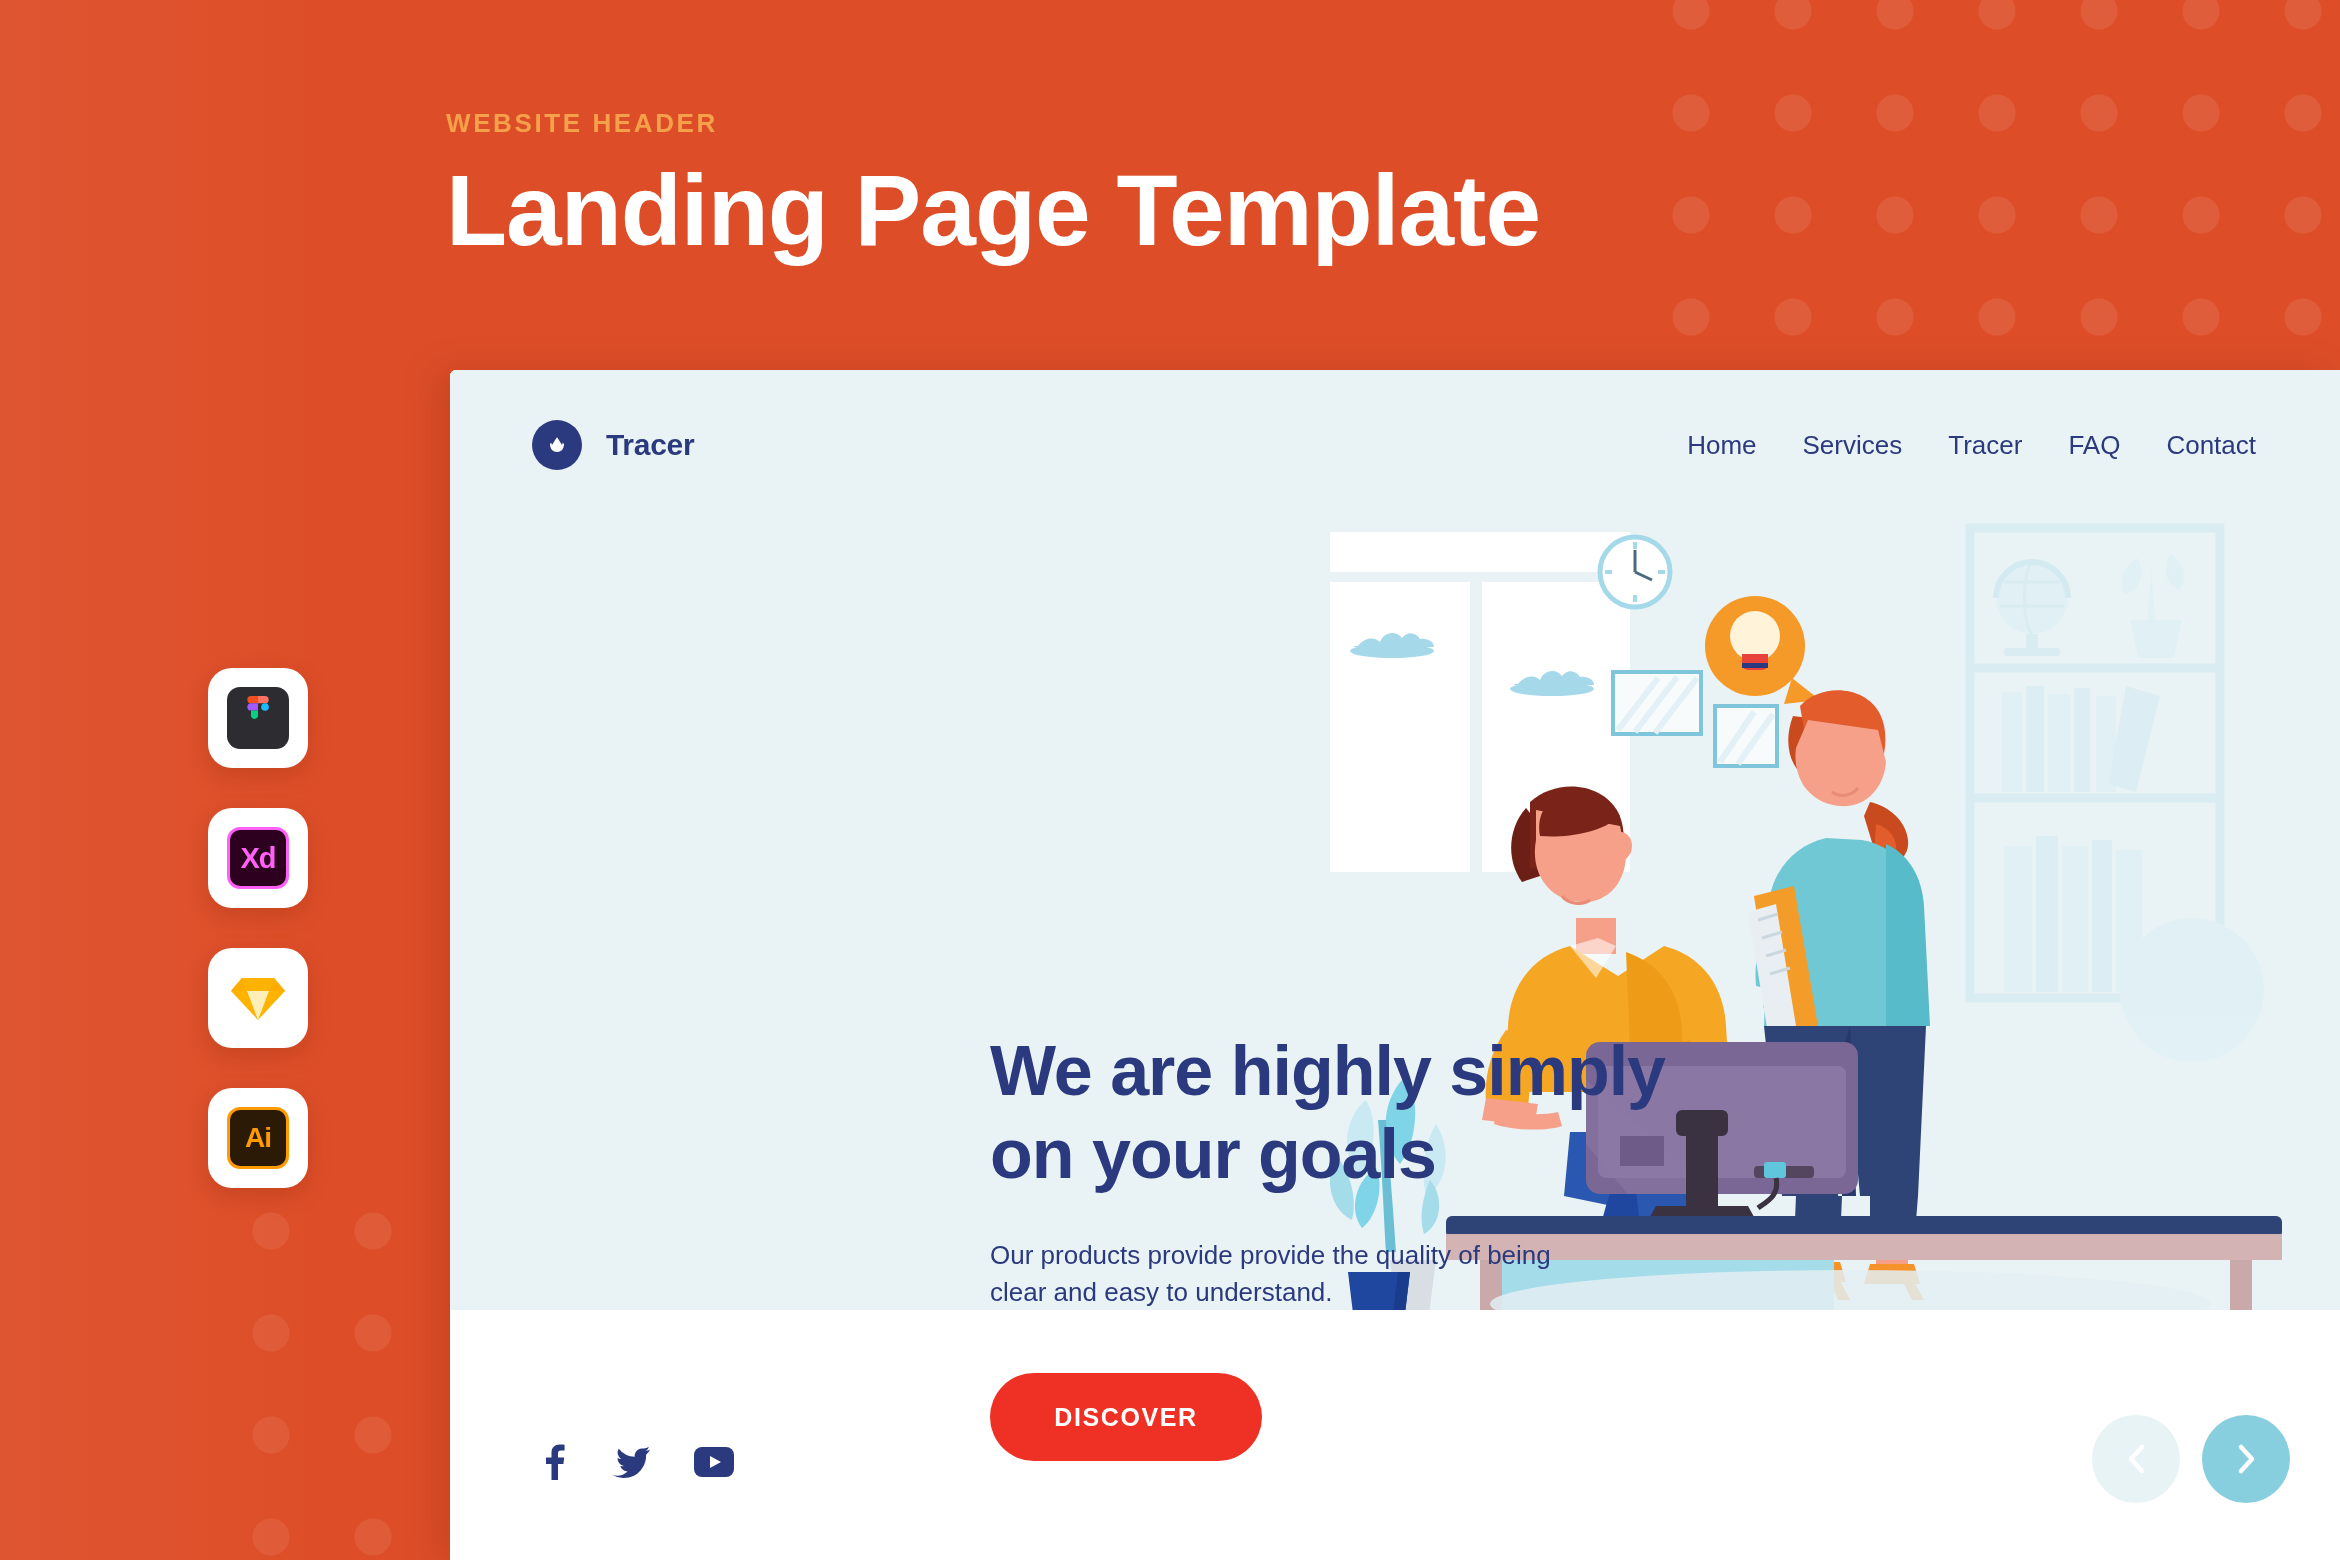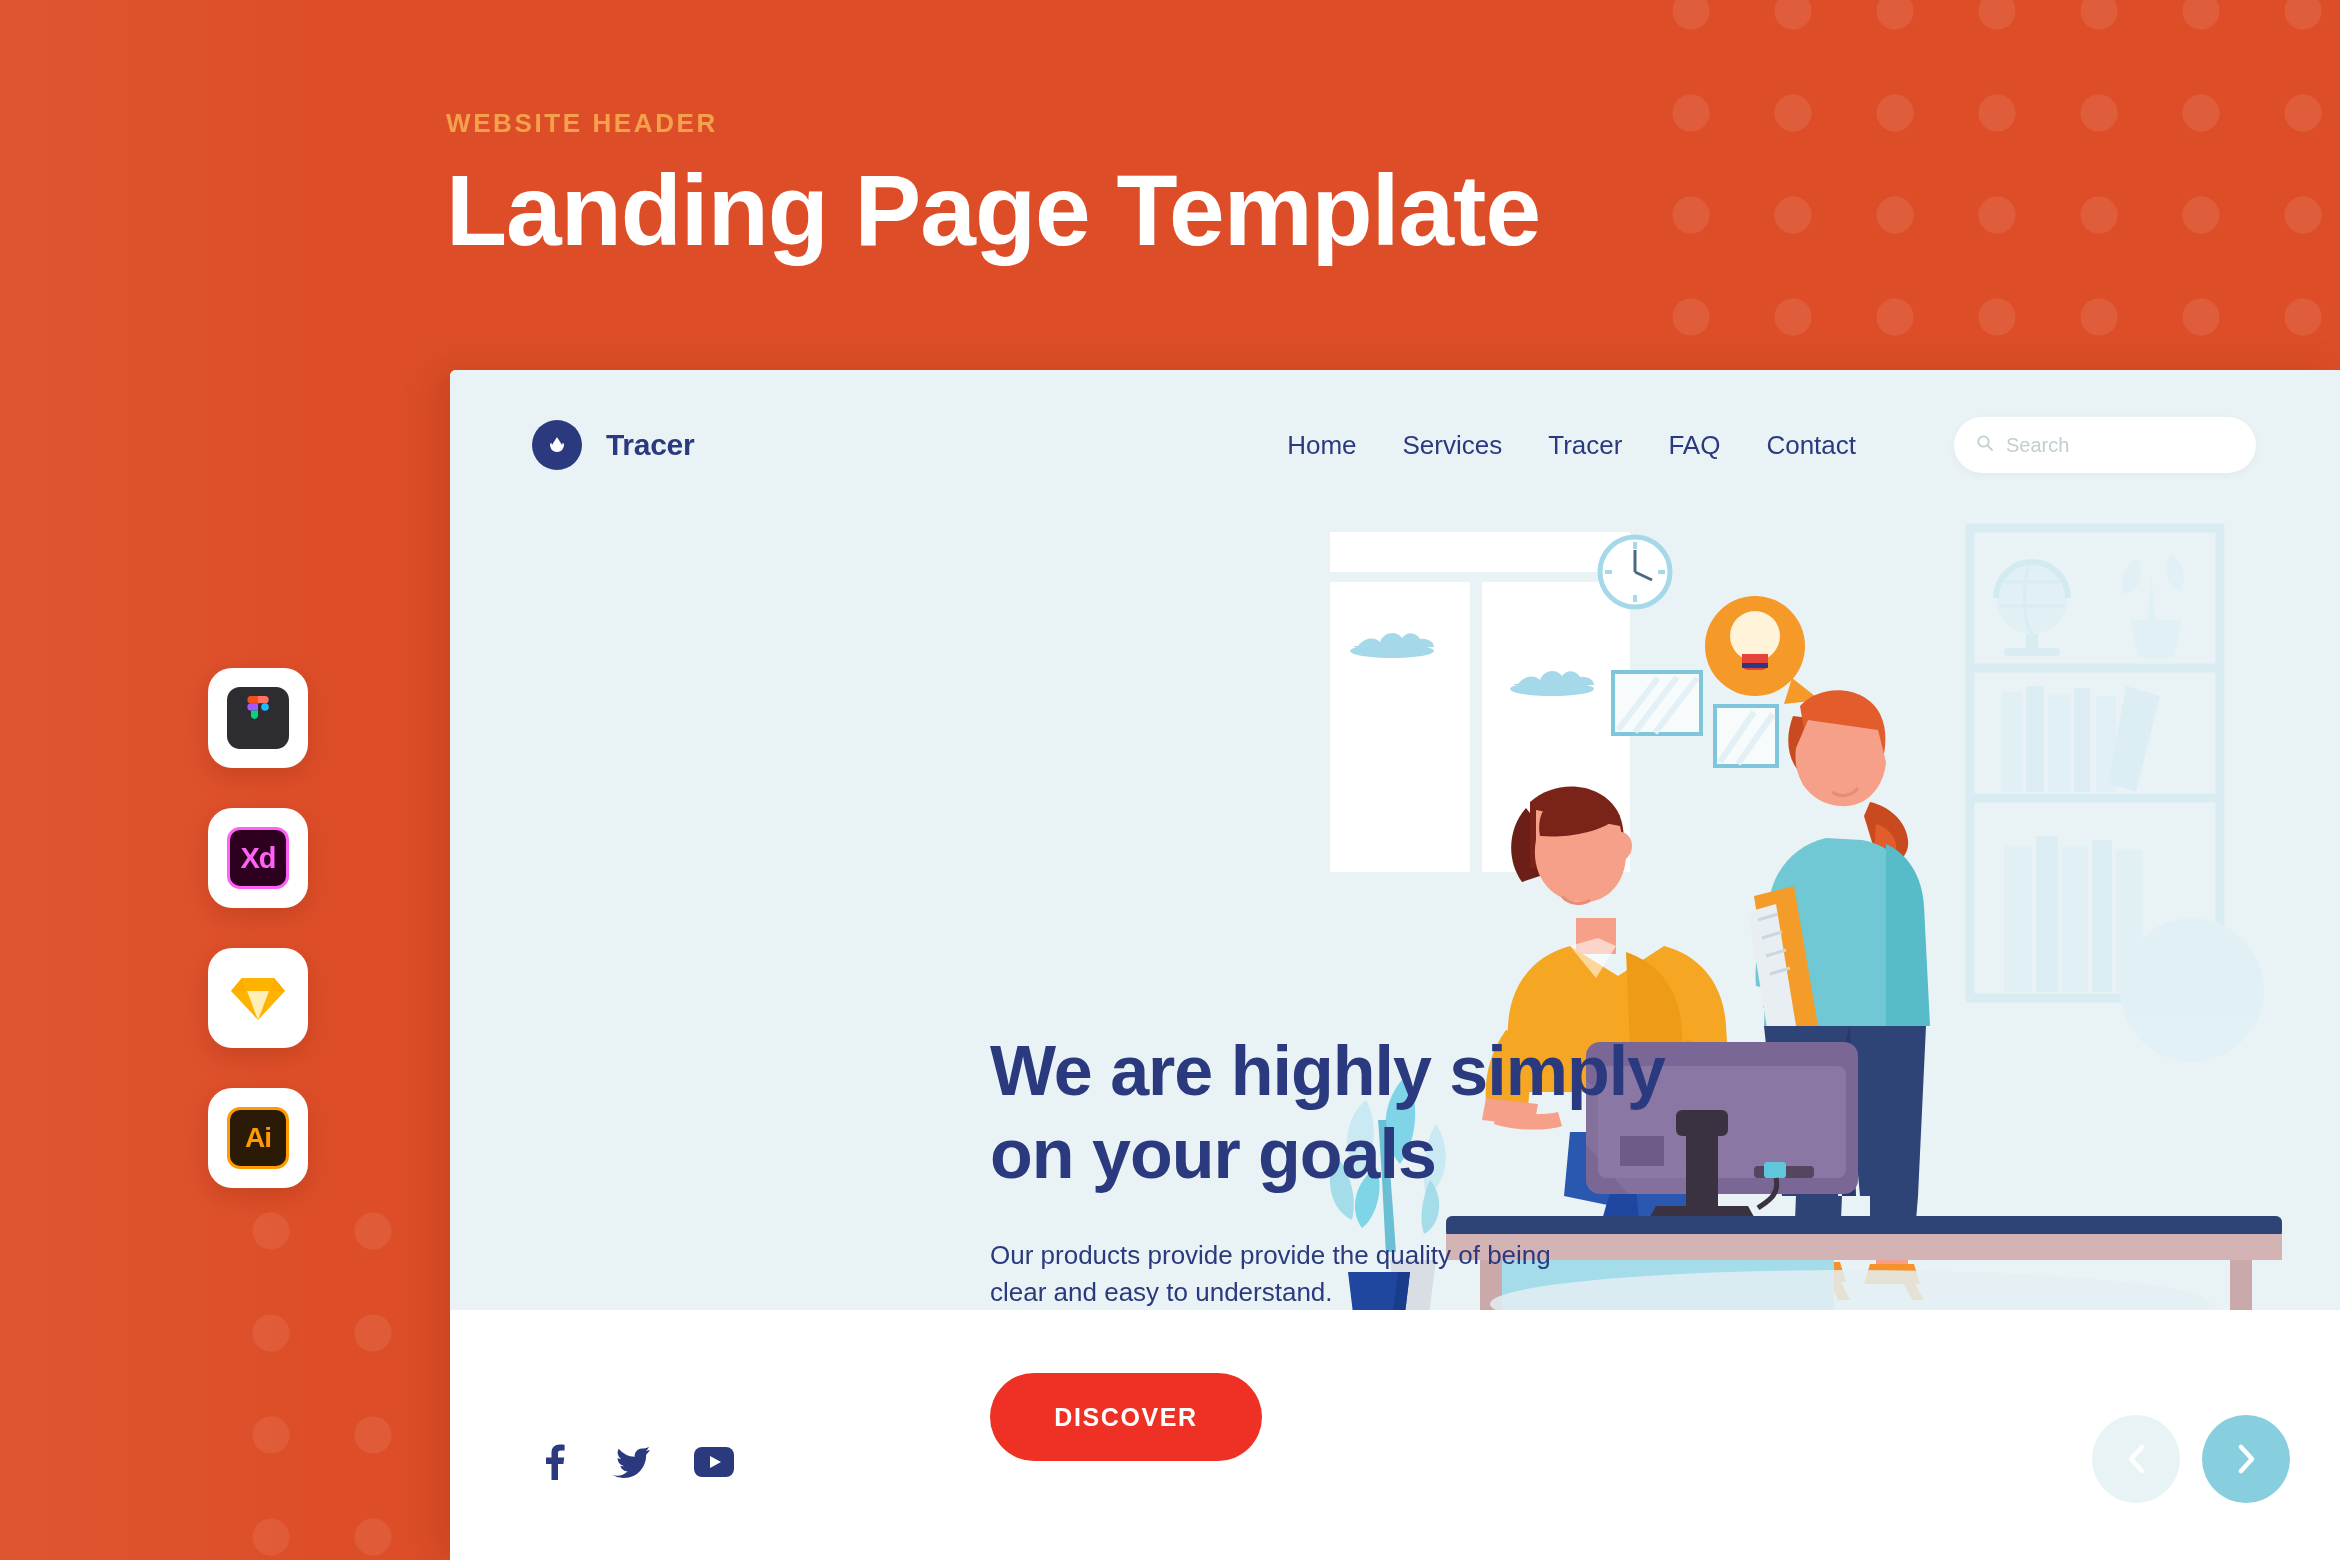--- a/index.html
+++ b/index.html
@@ -332,29 +332,20 @@
       <span id="brand-name">Tracer</span>
     </div>
 
     <nav id="nav-links">
       <span class="nav-link">Home</span>
       <span class="nav-link">Services</span>
       <span class="nav-link">Tracer</span>
       <span class="nav-link">FAQ</span>
       <span class="nav-link">Contact</span>
 
-      <div id="search-box">
-        <span>
-          <svg width="18" height="18" viewBox="0 0 18 18">
-            <circle cx="7.5" cy="7.5" r="5.2" fill="none" stroke="#C3CED2" stroke-width="1.8"></circle>
-            <line x1="11.4" y1="11.4" x2="16" y2="16" stroke="#C3CED2" stroke-width="1.8" stroke-linecap="round"></line>
-          </svg>
-        </span>
-        <span id="search-placeholder">Search</span>
-      </div>
     </nav>
   </div>
 
   <div id="hero-copy">
     <h1 id="headline">We are highly simply on your goals</h1>
     <p id="subcopy">Our products provide provide the quality of being clear and easy to understand.</p>
     <button id="discover-btn">DISCOVER</button>
   </div>
 
 </div>

